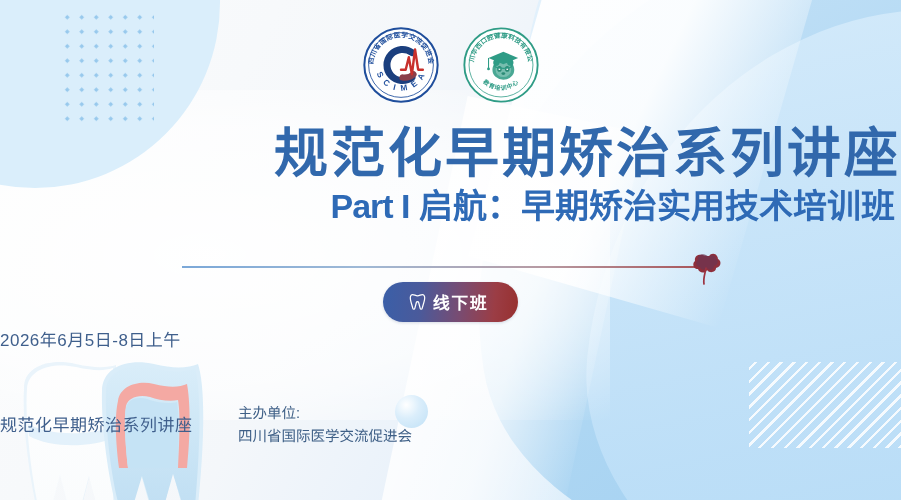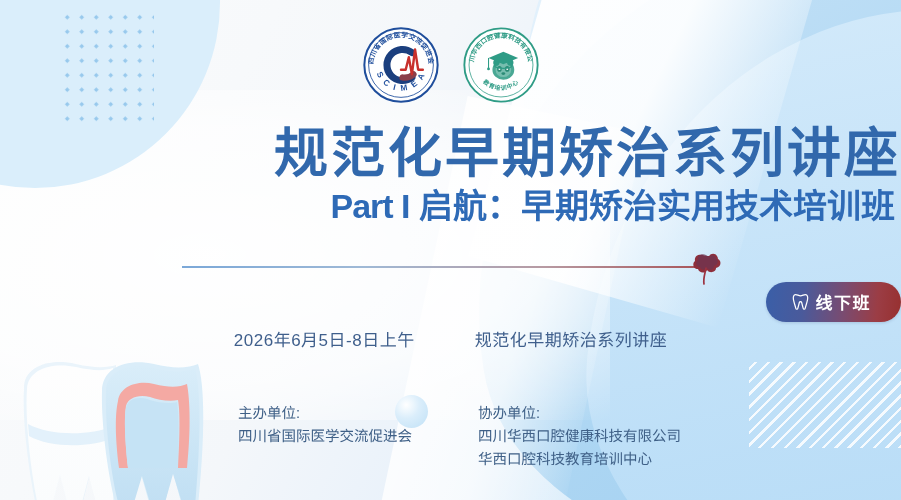--- a/index.html
+++ b/index.html
@@ -183,21 +183,21 @@
     top: -18px;
     width: 34px;
     height: 38px;
     z-index: 8;
   }
 
   
   .badge-wrap {
     position: absolute;
     left: 0; right: 0; top: 282px;
-    display: flex; justify-content: flex-end;
+    display: flex; justify-content: center;
     z-index: 7;
   }
   .badge {
     display: inline-flex;
     align-items: center;
     gap: 7px;
     padding: 7px 30px 8px 26px;
     border-radius: 20px;
     background: linear-gradient(95deg, #3a5fa8 0%, #4a5a9b 28%, #7a4b70 58%, #9b3d45 82%, #97302f 100%);
     color: #ffffff;
@@ -212,20 +212,21 @@
   .meta {
     position: absolute;
     left: 0; right: 0; top: 326px;
     z-index: 7;
     display: flex;
     justify-content: center;
     gap: 60px;
     color: #3f5f8c;
     font-size: 17px;
     letter-spacing: .5px;
+    flex-direction: column;
   }
   .meta span { white-space: nowrap; }
 
   
   .orgs {
     position: absolute;
     left: 238px;
     top: 402px;
     z-index: 7;
     display: flex;
@@ -375,20 +376,15 @@
   <div class="meta">
     <span>2026年6月5日-8日上午</span>
     <span>规范化早期矫治系列讲座</span>
   </div>
 
   <div class="orgs">
     <div class="org-col">
       <div class="org-head org-line">主办单位:</div>
       <div class="org-line">四川省国际医学交流促进会</div>
     </div>
-    <div class="org-col second">
-      <div class="org-head org-line">协办单位:</div>
-      <div class="org-line">四川华西口腔健康科技有限公司</div>
-      <div class="org-line">华西口腔科技教育培训中心</div>
-    </div>
   </div>
 
 </div>
 
 </body></html>

